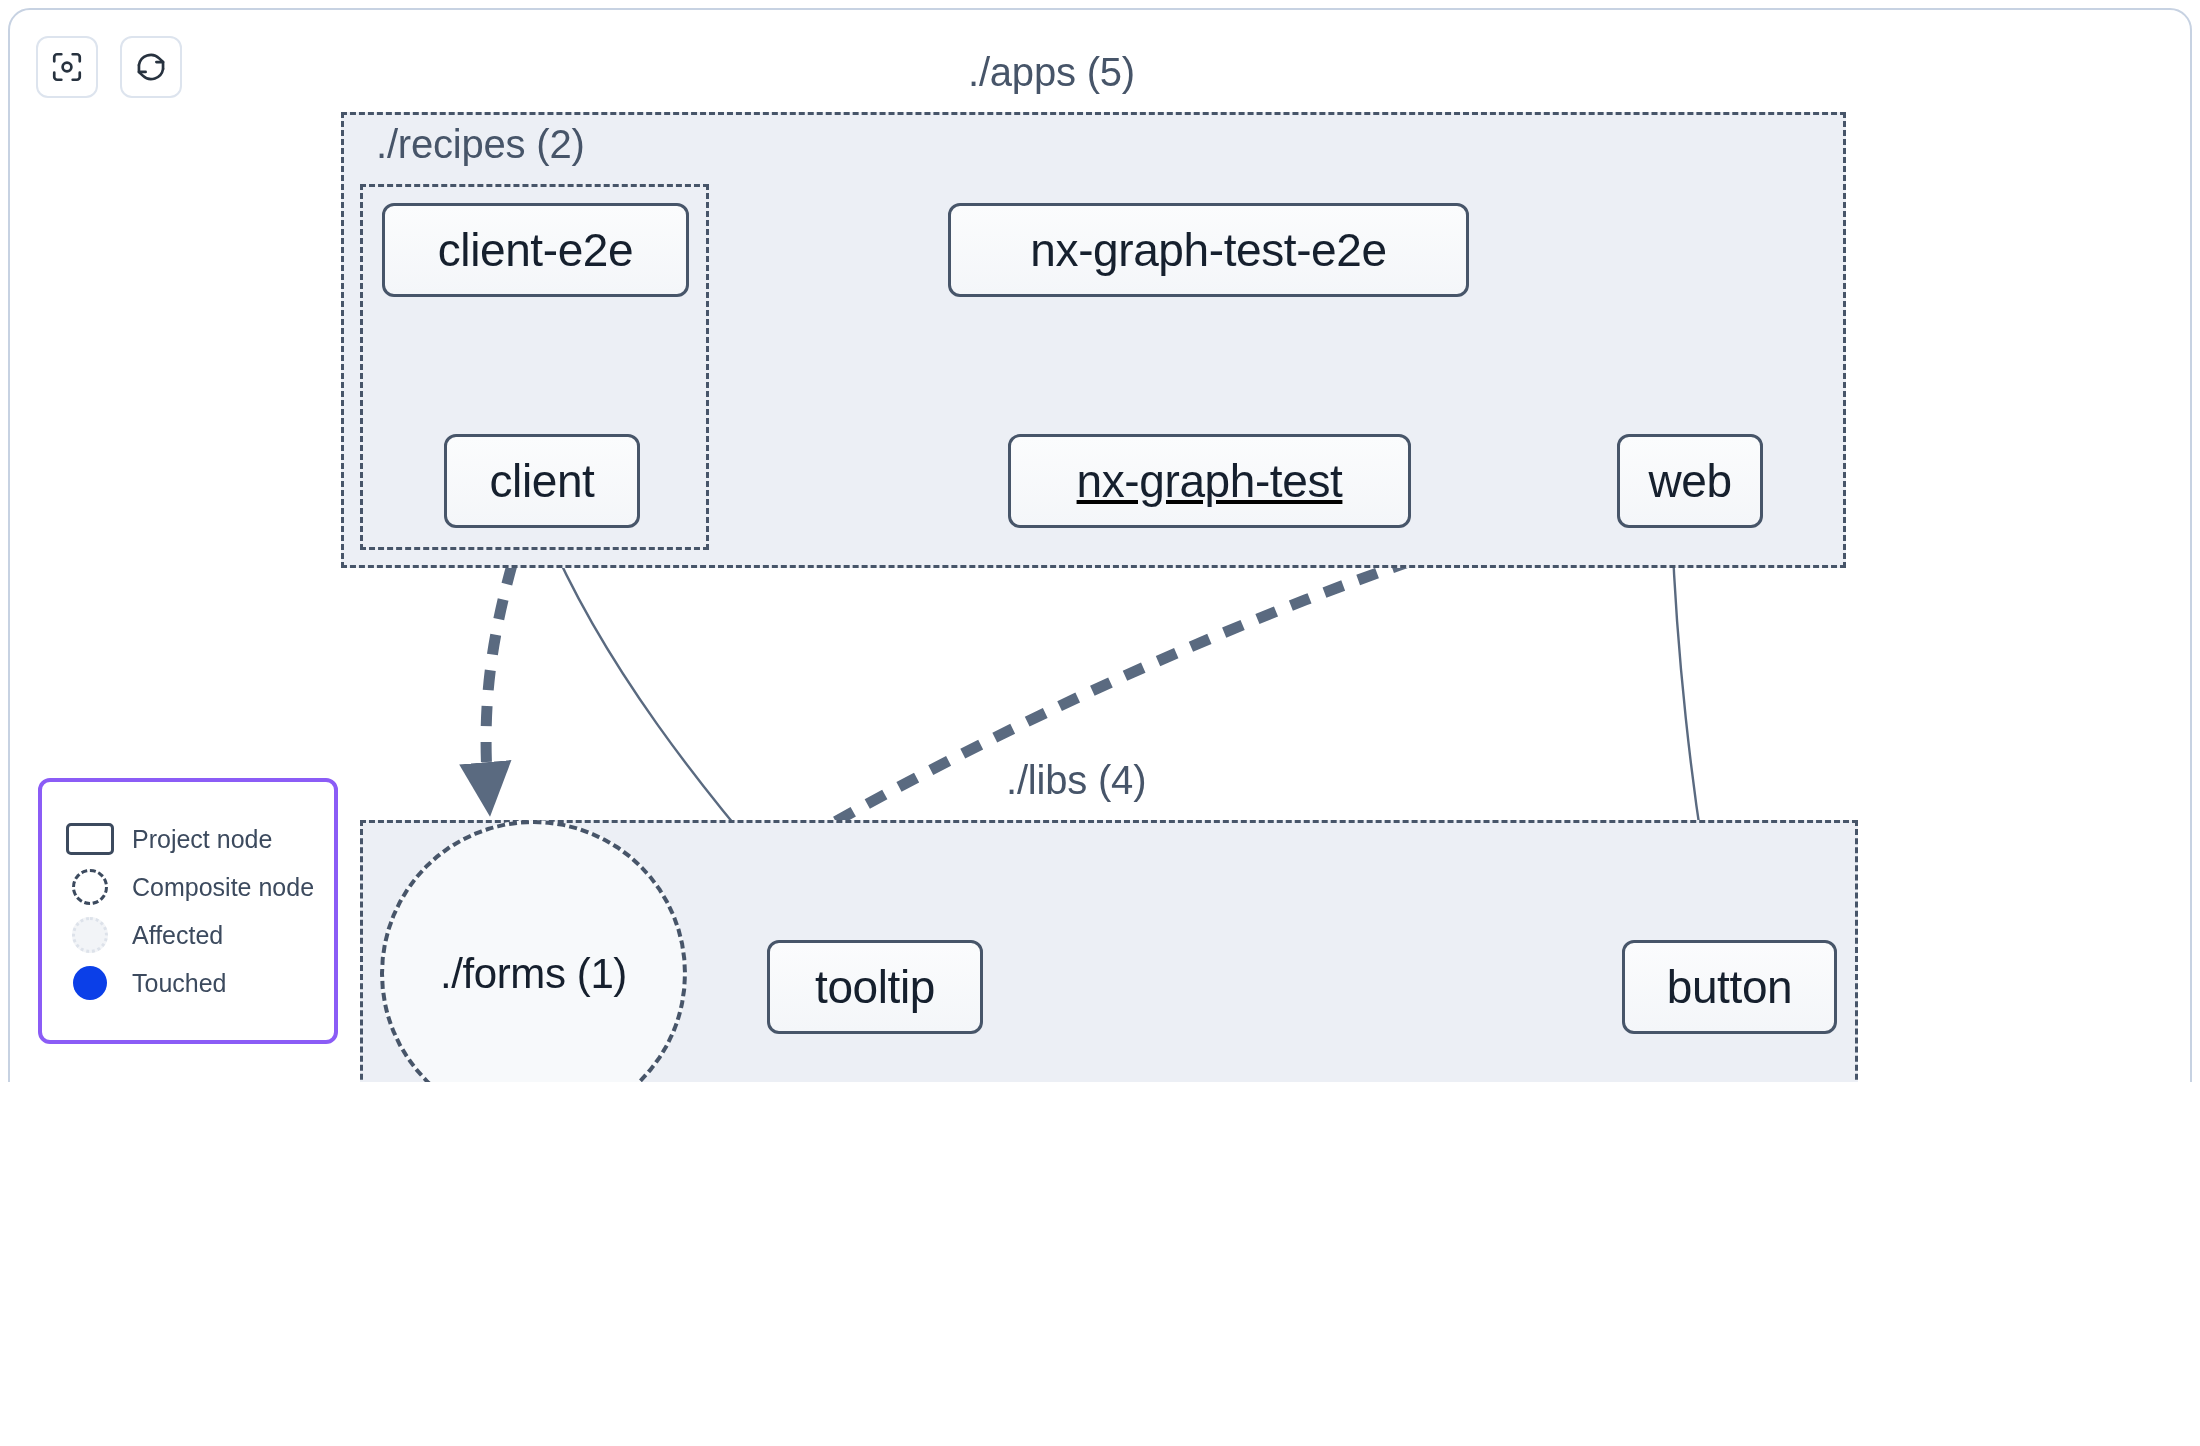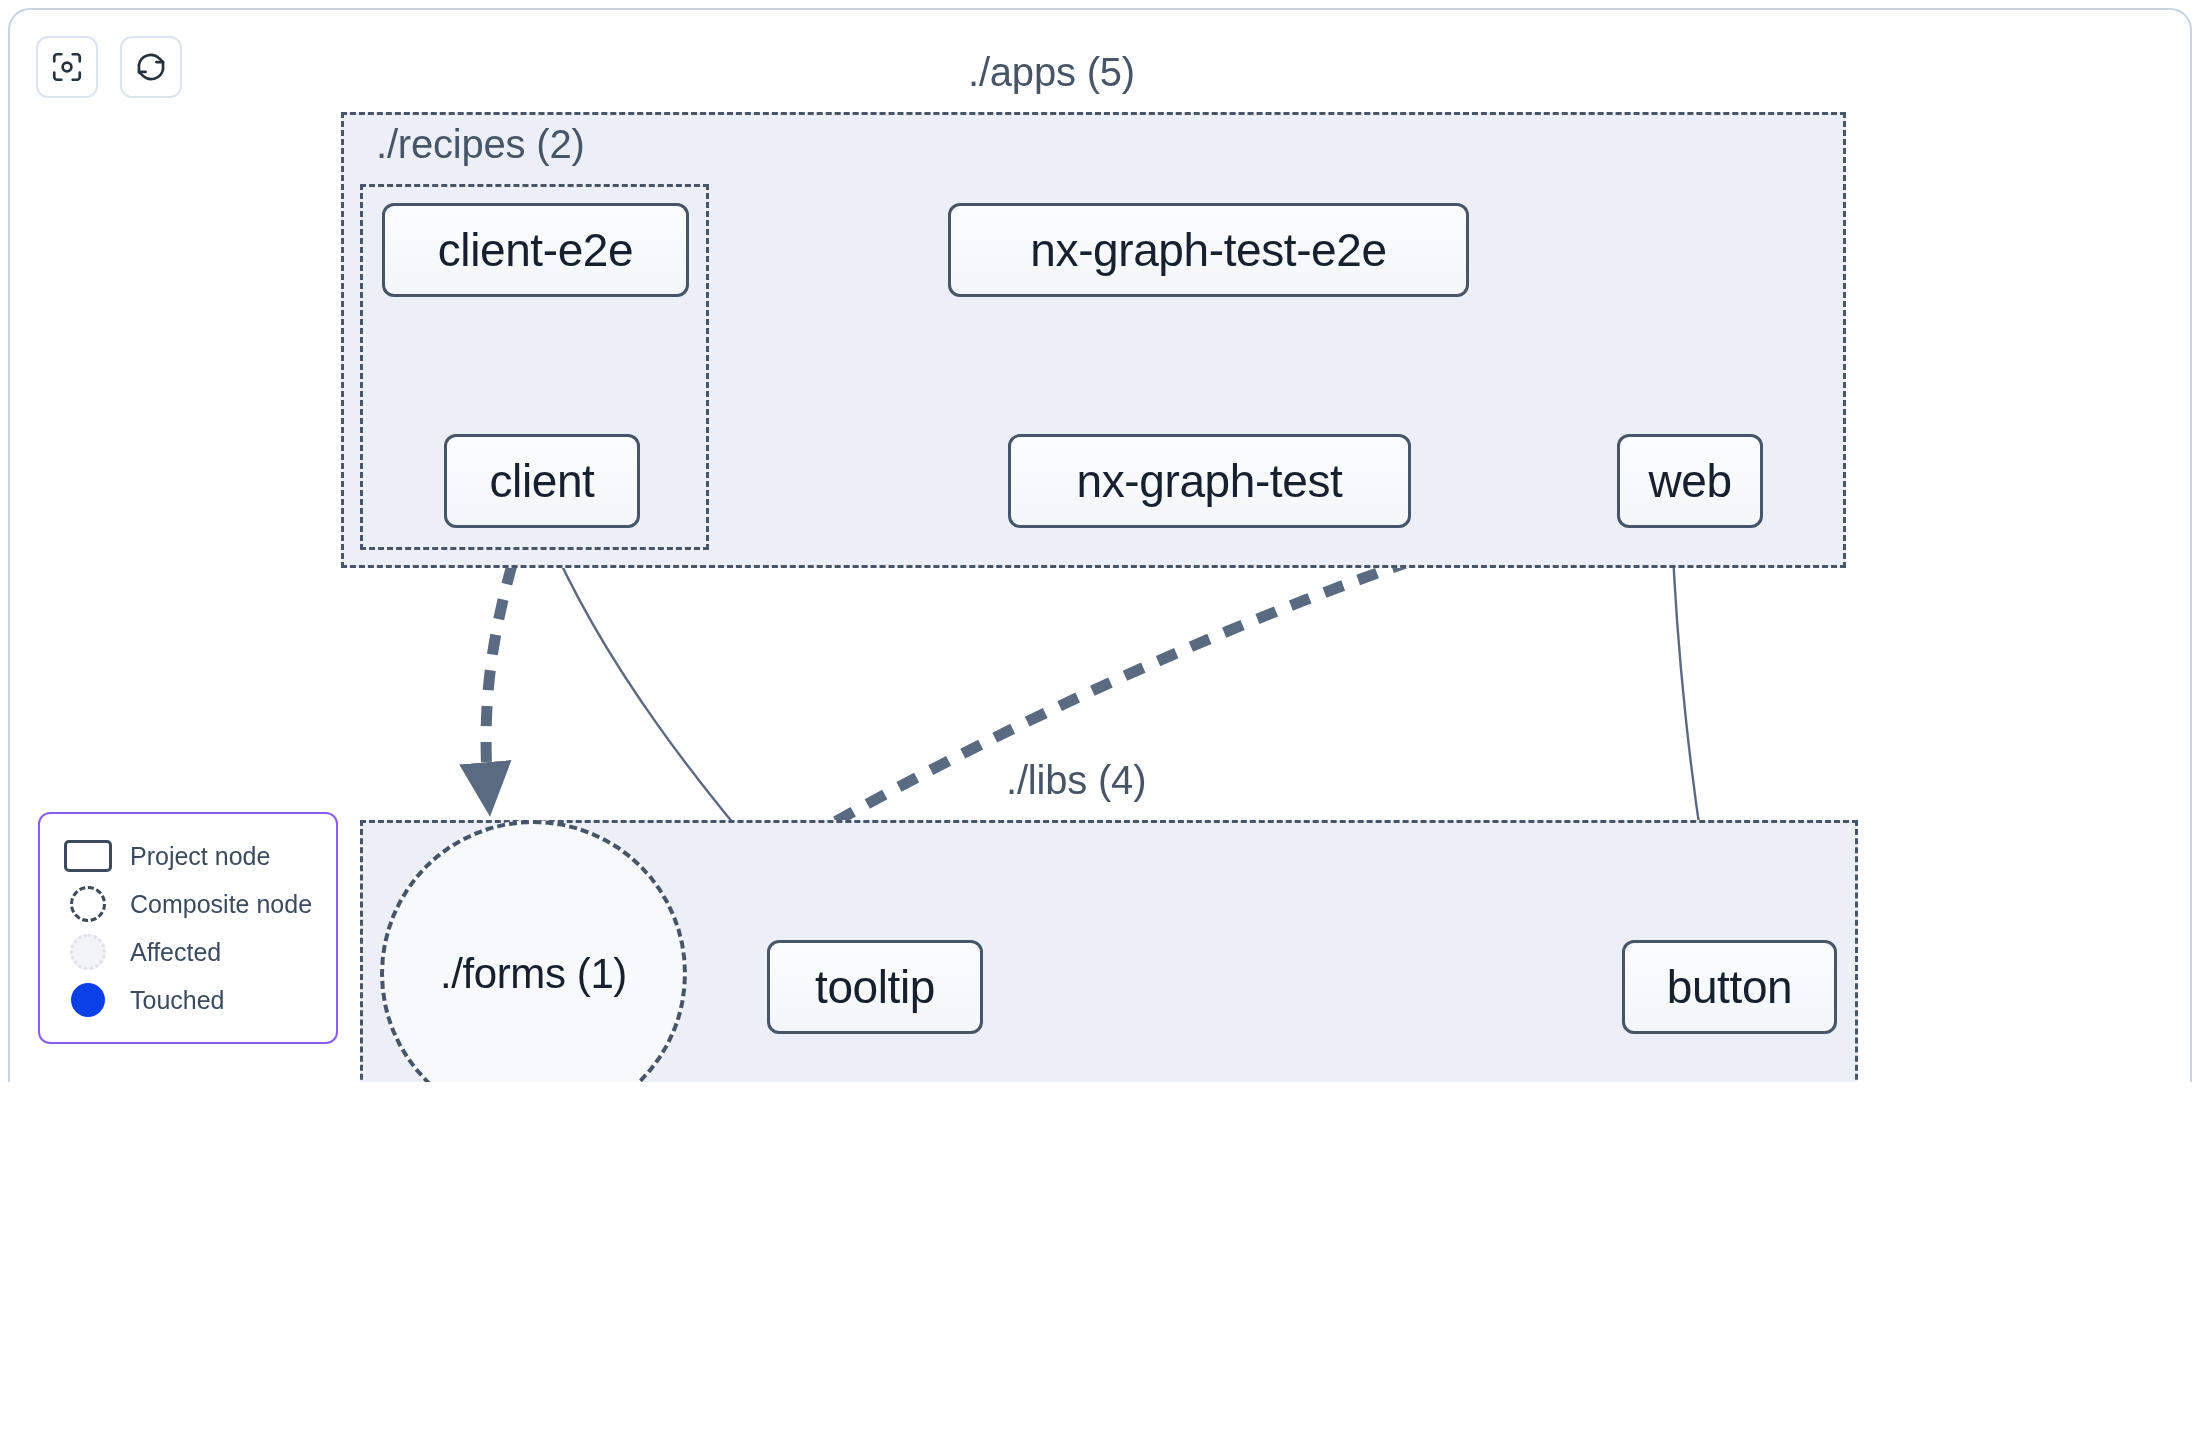--- a/index.html
+++ b/index.html
@@ -105,24 +105,24 @@
     cursor: pointer;
   }
   .composite-node .node-label { font-size: 42px; }
 
   
   .legend {
     position: absolute;
     left: 38px;
     bottom: 38px;
     width: 300px;
-    border: 2px solid #8b5cf6;
+    border: 4px solid #8b5cf6;
     border-radius: 12px;
     background: #ffffff;
-    padding: 18px 20px;
+    padding: 33px 20px;
     z-index: 50;
   }
   .legend-row {
     display: flex;
     align-items: center;
     height: 48px;
   }
   .legend-swatch {
     width: 56px;
     display: flex;
@@ -236,21 +236,21 @@
   </div>
 
   <div class="node" style="left:444px; top:434px; width:196px; height:94px;">
     <span class="node-label">client</span>
   </div>
 
   <div class="node" style="left:948px; top:203px; width:521px; height:94px;">
     <span class="node-label">nx-graph-test-e2e</span>
   </div>
 
-  <div class="node" style="left:1008px; top:434px; width:403px; height:94px;">
+  <div class="node" style="left:1008px; top:434px; width:403px; height:94px;text-decoration:underline;">
     <span class="node-label">nx-graph-test</span>
   </div>
 
 
   <div class="node" style="left:1617px; top:434px; width:146px; height:94px;">
     <span class="node-label">web</span>
   </div>
 
   <div class="composite-node" style="left:380px; top:820px; width:307px; height:307px;">
     <span class="node-label">./forms (1)</span>

